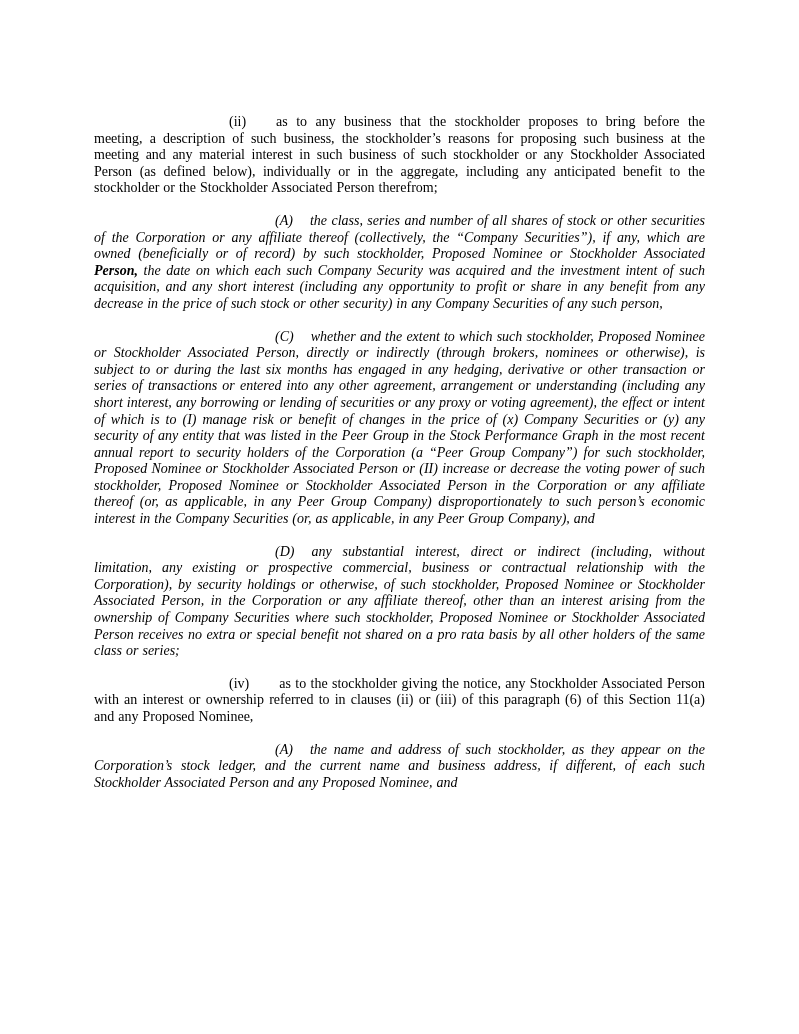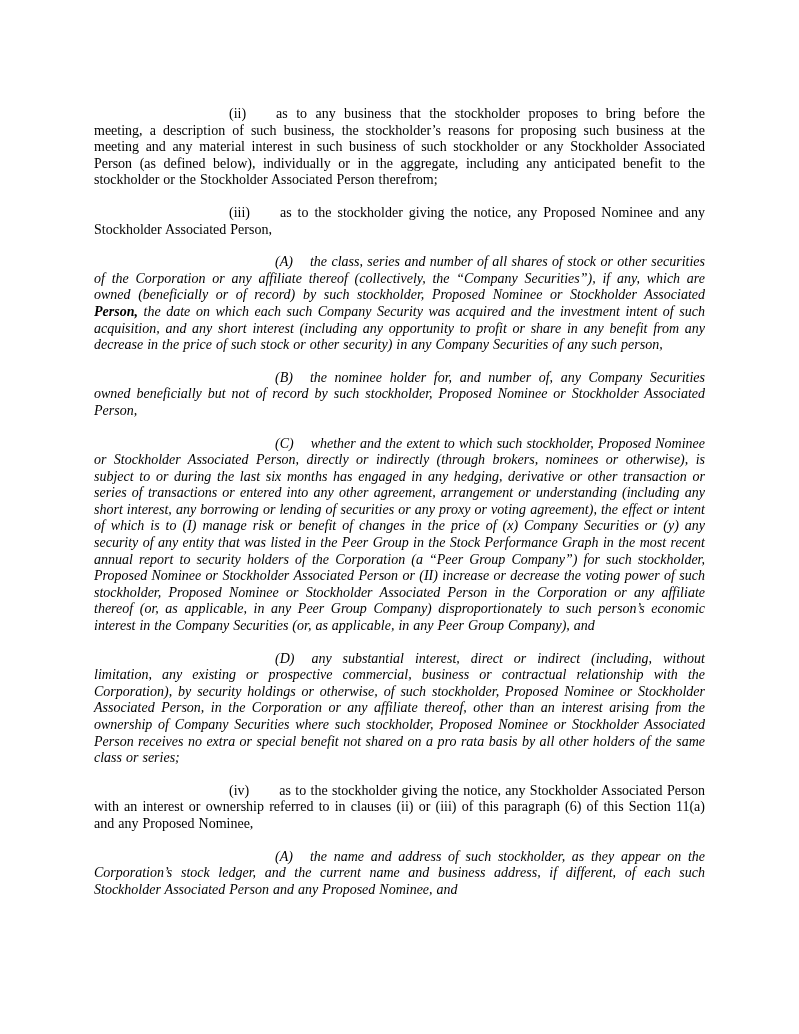--- a/index.html
+++ b/index.html
@@ -15,40 +15,38 @@
     color: #000000;
   }
   .page {
     box-sizing: border-box;
     width: 799px;
     height: 1034px;
     padding: 104px 94px 40px 94px;
     background: #ffffff;
   }
   .doc p {
-    margin: 2px 0 16px 0;
+    margin: 10px 0 16px 0;
     font-size: 14px;
     line-height: 16.6px;
     text-align: justify;
     word-spacing: 0.5px;
   }
   p.level-1 { text-indent: 135px; }
   p.level-2 { text-indent: 181px; font-style: italic; }
   .tab { display: inline-block; }
   .level-1 .tab { width: 30px; }
   .level-2 .tab { width: 17px; }
   .bold { font-weight: bold; }
 </style>
 </head>
 <body>
 
 <div class="page">
   <div class="doc">
       <p class="level-1"><span class="label">(ii)</span><span class="tab"></span><span>as to any business that the stockholder proposes to bring before the meeting, a description of such business, the stockholder’s reasons for proposing such business at the meeting and any material interest in such business of such stockholder or any Stockholder Associated Person (as defined below), individually or in the aggregate, including any anticipated benefit to the stockholder or the Stockholder Associated Person therefrom;</span></p>
-      <p class="level-1"><span class="label">(iii)</span><span class="tab"></span><span>as to the stockholder giving the notice, any Proposed Nominee and any Stockholder Associated Person,</span></p>
       <p class="level-2"><span class="label">(A)</span><span class="tab"></span><span>the class, series and number of all shares of stock or other securities of the Corporation or any affiliate thereof (collectively, the “Company Securities”), if any, which are owned (beneficially or of record) by such stockholder, Proposed Nominee or Stockholder Associated </span><span class="bold">Person,</span><span> the date on which each such Company Security was acquired and the investment intent of such acquisition, and any short interest (including any opportunity to profit or share in any benefit from any decrease in the price of such stock or other security) in any Company Securities of any such person,</span></p>
-      <p class="level-2"><span class="label">(B)</span><span class="tab"></span><span>the nominee holder for, and number of, any Company Securities owned beneficially but not of record by such stockholder, Proposed Nominee or Stockholder Associated Person,</span></p>
       <p class="level-2"><span class="label">(C)</span><span class="tab"></span><span>whether and the extent to which such stockholder, Proposed Nominee or Stockholder Associated Person, directly or indirectly (through brokers, nominees or otherwise), is subject to or during the last six months has engaged in any hedging, derivative or other transaction or series of transactions or entered into any other agreement, arrangement or understanding (including any short interest, any borrowing or lending of securities or any proxy or voting agreement), the effect or intent of which is to (I) manage risk or benefit of changes in the price of (x) Company Securities or (y) any security of any entity that was listed in the Peer Group in the Stock Performance Graph in the most recent annual report to security holders of the Corporation (a “Peer Group Company”) for such stockholder, Proposed Nominee or Stockholder Associated Person or (II) increase or decrease the voting power of such stockholder, Proposed Nominee or Stockholder Associated Person in the Corporation or any affiliate thereof (or, as applicable, in any Peer Group Company) disproportionately to such person’s economic interest in the Company Securities (or, as applicable, in any Peer Group Company), and</span></p>
       <p class="level-2"><span class="label">(D)</span><span class="tab"></span><span>any substantial interest, direct or indirect (including, without limitation, any existing or prospective commercial, business or contractual relationship with the Corporation), by security holdings or otherwise, of such stockholder, Proposed Nominee or Stockholder Associated Person, in the Corporation or any affiliate thereof, other than an interest arising from the ownership of Company Securities where such stockholder, Proposed Nominee or Stockholder Associated Person receives no extra or special benefit not shared on a pro rata basis by all other holders of the same class or series;</span></p>
       <p class="level-1"><span class="label">(iv)</span><span class="tab"></span><span>as to the stockholder giving the notice, any Stockholder Associated Person with an interest or ownership referred to in clauses (ii) or (iii) of this paragraph (6) of this Section 11(a) and any Proposed Nominee,</span></p>
       <p class="level-2"><span class="label">(A)</span><span class="tab"></span><span>the name and address of such stockholder, as they appear on the Corporation’s stock ledger, and the current name and business address, if different, of each such Stockholder Associated Person and any Proposed Nominee, and</span></p>
     </div>
 </div>
 
 </body></html>

